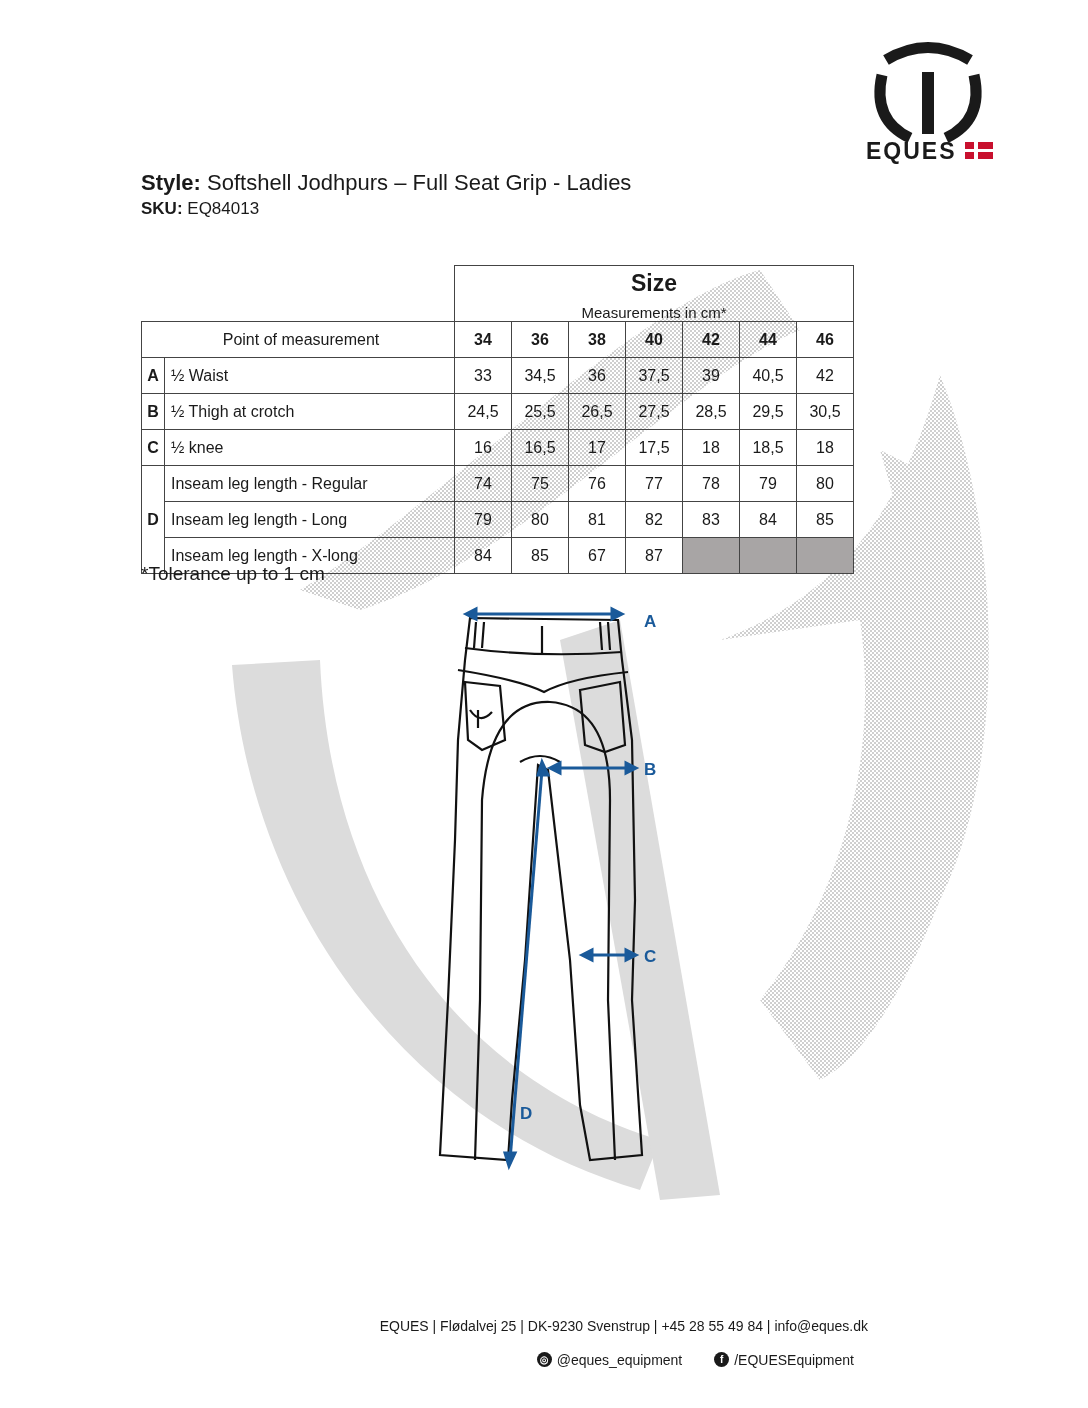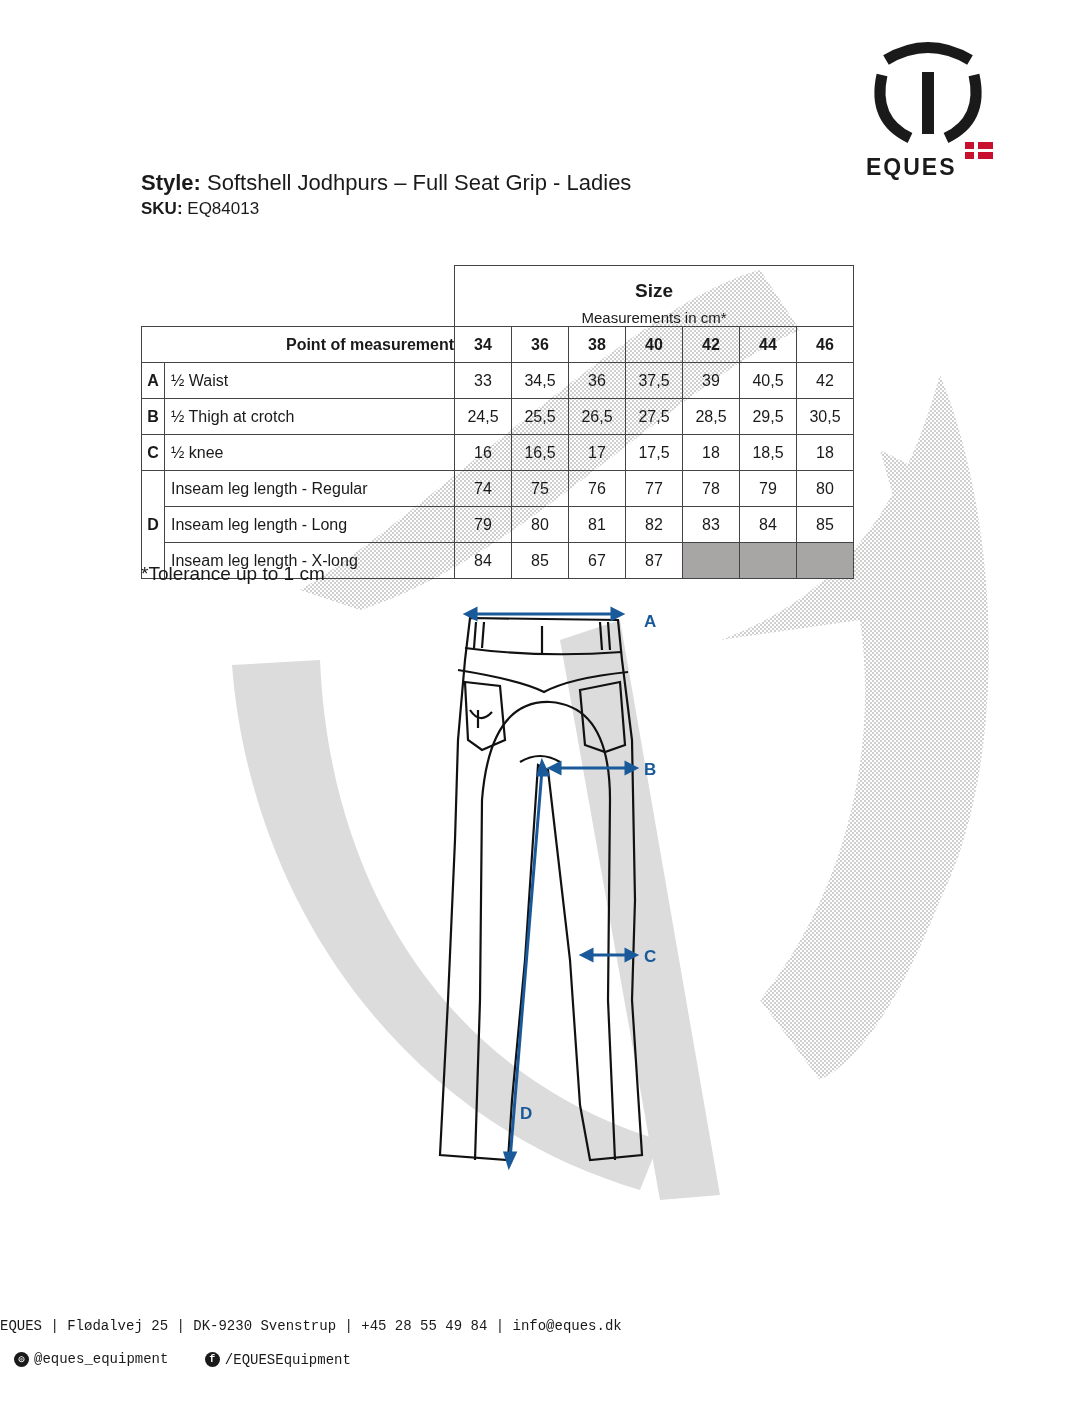--- a/index.html
+++ b/index.html
@@ -2,49 +2,49 @@
 <html><head>
 <meta charset="utf-8">
 <style>
   html, body { margin:0; padding:0; }
   body {
     width:1088px; height:1408px; position:relative; overflow:hidden;
     background:#ffffff; font-family:"Liberation Sans", sans-serif; color:#1a1a1a;
   }
   .bg-watermark { position:absolute; left:0; top:0; width:1088px; height:1408px; z-index:0; }
   .logo { position:absolute; left:862px; top:40px; width:132px; height:125px; z-index:2; }
-  .logo-text { position:absolute; left:866px; top:154px; font-weight:bold; font-size:23px; letter-spacing:2px; color:#1a1a1a; }
+  .logo-text { position:absolute; left:866px; top:138px; font-weight:bold; font-size:23px; letter-spacing:2px; color:#1a1a1a; }
   .flag { position:absolute; left:965px; top:142px; width:28px; height:17px; background:#c8102e; }
   .flag::before { content:""; position:absolute; left:9px; top:0; width:4px; height:17px; background:#fff; }
   .flag::after { content:""; position:absolute; left:0; top:7px; width:28px; height:3px; background:#fff; }
 
   .title { position:absolute; left:141px; top:170px; font-size:22px; z-index:2; }
   .title b { font-weight:bold; }
   .sku { position:absolute; left:141px; top:199px; font-size:17px; z-index:2; }
 
   table.sizes {
     position:absolute; left:141px; top:265px; border-collapse:collapse; z-index:2;
     font-size:16px;
   }
   table.sizes td, table.sizes th { border:1.5px solid #444; padding:0; height:35px; }
   .hdr-blank { border:none !important; }
   .size-head { width:396px; height:44px !important; text-align:center; vertical-align:top; }
-  .size-head .big { font-weight:bold; font-size:19px; display:block; margin-top:14px; }
+  .size-head .big { font-weight:bold; font-size:23px; display:block; margin-top:4px; }
   .size-head .small { font-size:15px; display:block;margin-top:7px; }
-  .pom { font-weight:bold; padding-left:6px !important; text-align:right; }
+  .pom { font-weight:normal; padding-left:6px !important; text-align:center; }
   .num { width:56px; text-align:center; }
   .colh { font-weight:bold; text-align:center; }
   .letter { width:22px; text-align:center; font-weight:bold; }
   .label { width:283px; padding-left:6px !important;margin-top:36px; }
   .grey { background:#a8a5a5; }
   .tolerance { position:absolute; left:141px; top:563px; font-size:19px; z-index:2; }
 
   .pants { position:absolute; left:420px; top:600px; width:260px; height:580px; z-index:2; }
 
-  .footer { position:absolute; left:0; width:868px; text-align:left; font-size:14px; z-index:2;font-family:Liberation Mono, monospace; }
+  .footer { position:absolute; left:0; width:868px; text-align:right; font-size:14px; z-index:2; }
   .f1 { top:1318px; }
   .f2 { top:1350px; }
   .social { display:inline-flex; align-items:center; margin:0 14px; }
   .sicon { width:15px; height:15px; border-radius:50%; background:#1a1a1a; color:#fff; display:inline-flex; align-items:center; justify-content:center; font-size:10px; font-weight:bold; margin-right:5px; }
 </style>
 </head>
 <body>
 
 <svg class="bg-watermark" viewBox="0 0 1088 1408">
   <defs>

